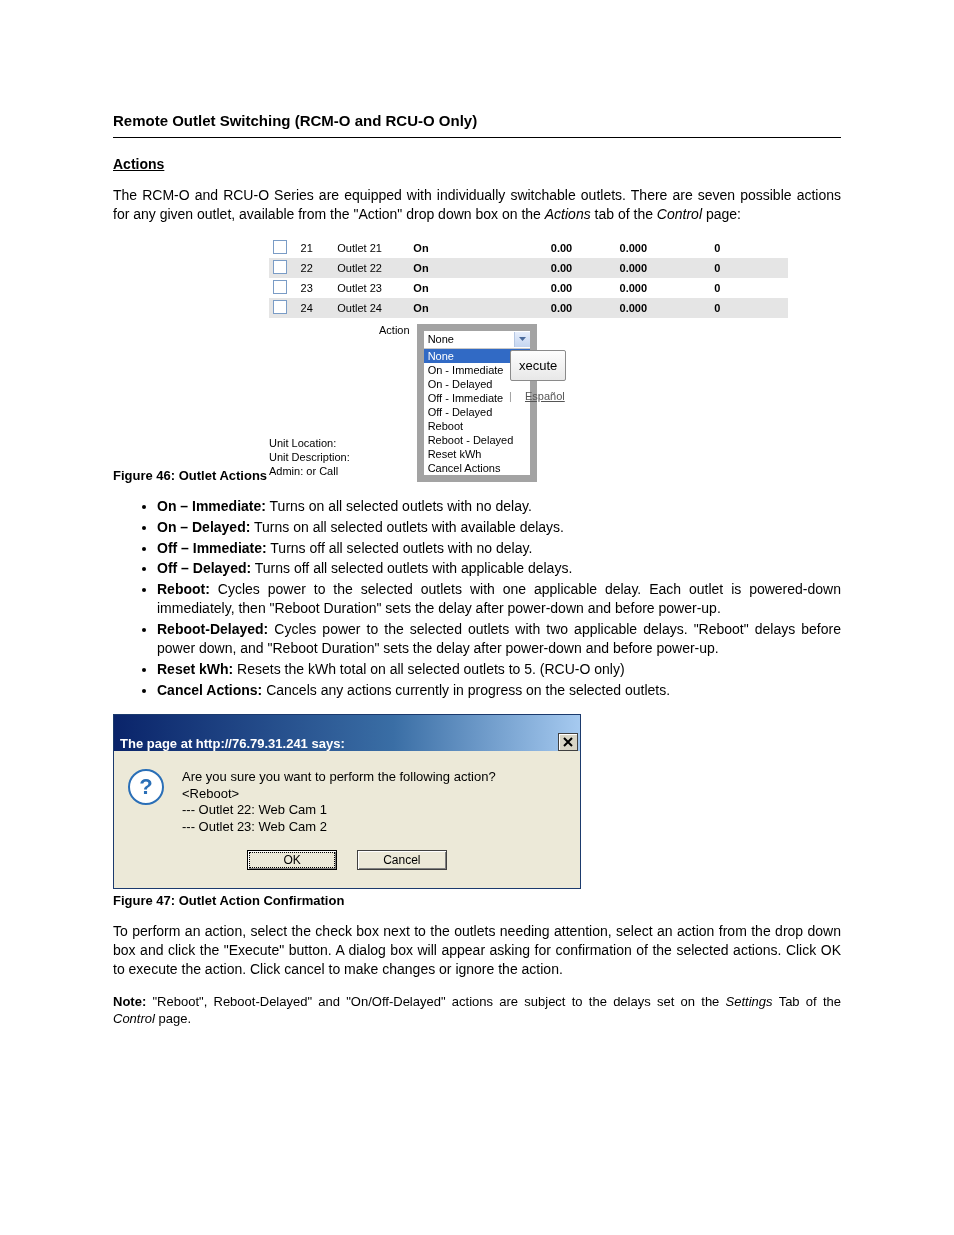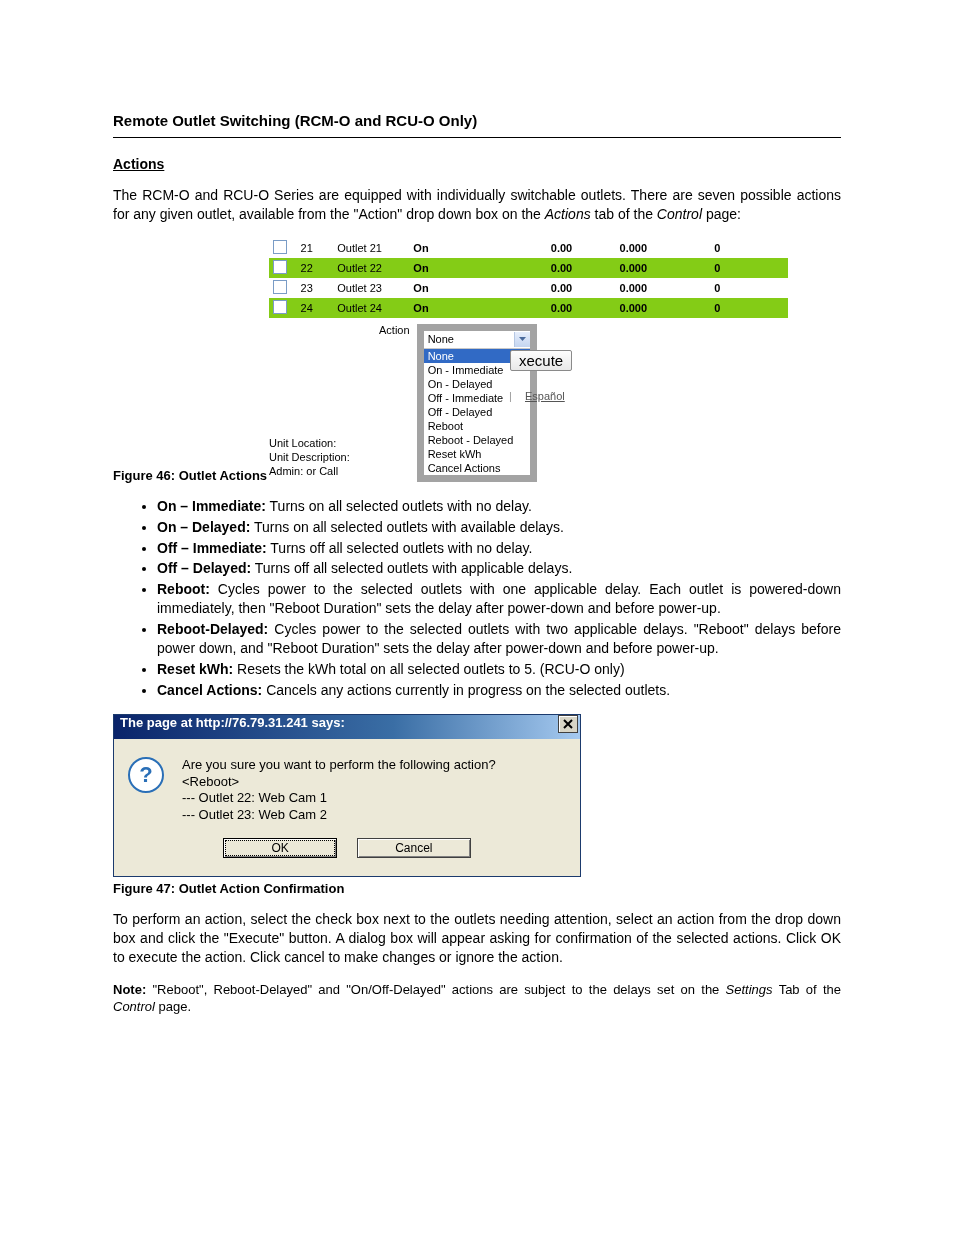--- a/index.html
+++ b/index.html
@@ -16,58 +16,58 @@
   ul.bullets li{margin:2px 0;line-height:1.35;text-align:justify;}
 
   
   .fig46{width:519px;margin:8px 0 0 155px;background:#fff;position:relative;
     border-left:1px solid #fff;border-right:1px solid #fff;font-family:Tahoma,sans-serif;font-size:11px;}
   .fig46 table{border-collapse:collapse;width:100%;}
   .fig46 td{padding:2px 4px;white-space:nowrap;}
   .fig46 td.num{text-align:right;width:70px;}
   .fig46 td.cb{width:20px;}
   .cb-box{width:12px;height:12px;border:1px solid #7a9cc6;background:#fff;display:inline-block;}
-  .row-even{background:#84cc16;}
+  .row-even{background:#e5e5e5;}
   .row-odd{background:#fff;}
   .fig46 .bold{font-weight:bold;}
   .action-row{padding:6px 0 0 0;}
   .action-label{display:inline-block;margin-left:110px;text-align:right;}
   .selectbox{display:inline-block;vertical-align:top;width:106px;border:7px solid #a3a3a3;
     font-size:11px;background:#fff;margin-left:4px;}
   .select-head{display:flex;align-items:center;justify-content:space-between;height:17px;
     padding:0 0 0 4px;border-bottom:1px solid #c8c8c8;}
   .select-chev{width:15px;height:15px;background:linear-gradient(#e6eefc,#c4d5f0);
     border-left:1px solid #b5c7e3;display:flex;align-items:center;justify-content:center;}
   .select-chev svg{display:block;}
   .select-opt{padding:1px 4px;}
   .select-opt.sel{background:#316ac5;color:#fff;}
   .exec-btn{display:inline-block;border:1px solid #8a8a8a;border-radius:2px;
-    background:linear-gradient(#fdfdfd,#e8e8e8);padding:1px 8px;font-size:15px;position:absolute;
+    background:linear-gradient(#fdfdfd,#e8e8e8);padding:7px 8px;font-size:13px;position:absolute;
     left:241px;top:112px;}
   .lang-sep{position:absolute;left:240px;top:152px;color:#999;}
   .lang-link{position:absolute;left:256px;top:152px;color:#555;text-decoration:underline;}
   .unit-block{position:absolute;left:0;top:198px;font-size:11px;line-height:1.3;}
 
   
   .fig47{width:466px;border:1px solid #1b3a6d;background:#ece9d8;font-family:Tahoma,sans-serif;
     font-size:13px;margin:14px 0 4px 0;}
-  .titlebar{height:24px;background:linear-gradient(90deg,#0a246a 0%,#3a6ea5 60%,#a6caf0 100%);
-    color:#fff;font-weight:bold;display:flex;align-items:flex-start;justify-content:space-between;
+  .titlebar{height:36px;background:linear-gradient(90deg,#0a246a 0%,#3a6ea5 60%,#a6caf0 100%);
+    color:#fff;font-weight:bold;display:flex;align-items:flex-end;justify-content:space-between;
     padding:0 2px 0 6px;}
   .close-x{width:18px;height:16px;background:#d8d5c6;border:1px solid #404040;display:flex;
     align-items:center;justify-content:center;font-size:12px;font-weight:bold;color:#000;
     box-shadow:inset 1px 1px 0 #fff;}
   .dlg-body{display:flex;padding:18px 14px 6px 14px;}
   .qicon{width:32px;height:32px;border-radius:50%;border:2px solid #2a6fb7;background:#fff;
     color:#2a6fb7;font-weight:bold;font-size:22px;display:flex;align-items:center;
     justify-content:center;flex:0 0 auto;margin-right:18px;}
   .dlg-text{font-size:13px;line-height:1.3;}
   .dlg-buttons{text-align:center;padding:8px 0 18px 0;}
   .dlg-btn{display:inline-block;width:88px;border:1px solid #404040;background:#ece9d8;
-    box-shadow:inset 1px 1px 0 #fff, inset -1px -1px 0 #808080;padding:2px 12px;margin:0 8px;
+    box-shadow:inset 1px 1px 0 #fff, inset -1px -1px 0 #808080;padding:2px 0;margin:0 8px;
     font-size:12px;text-align:center;}
   .dlg-btn.ok{outline:1px dotted #000;outline-offset:-3px;border:1px solid #000;}
 
   .small{font-size:13px;}
 </style>
 </head>
 <body>
 
 <div class="page">
   <h1 class="title">Remote Outlet Switching (RCM-O and RCU-O Only)</h1>

